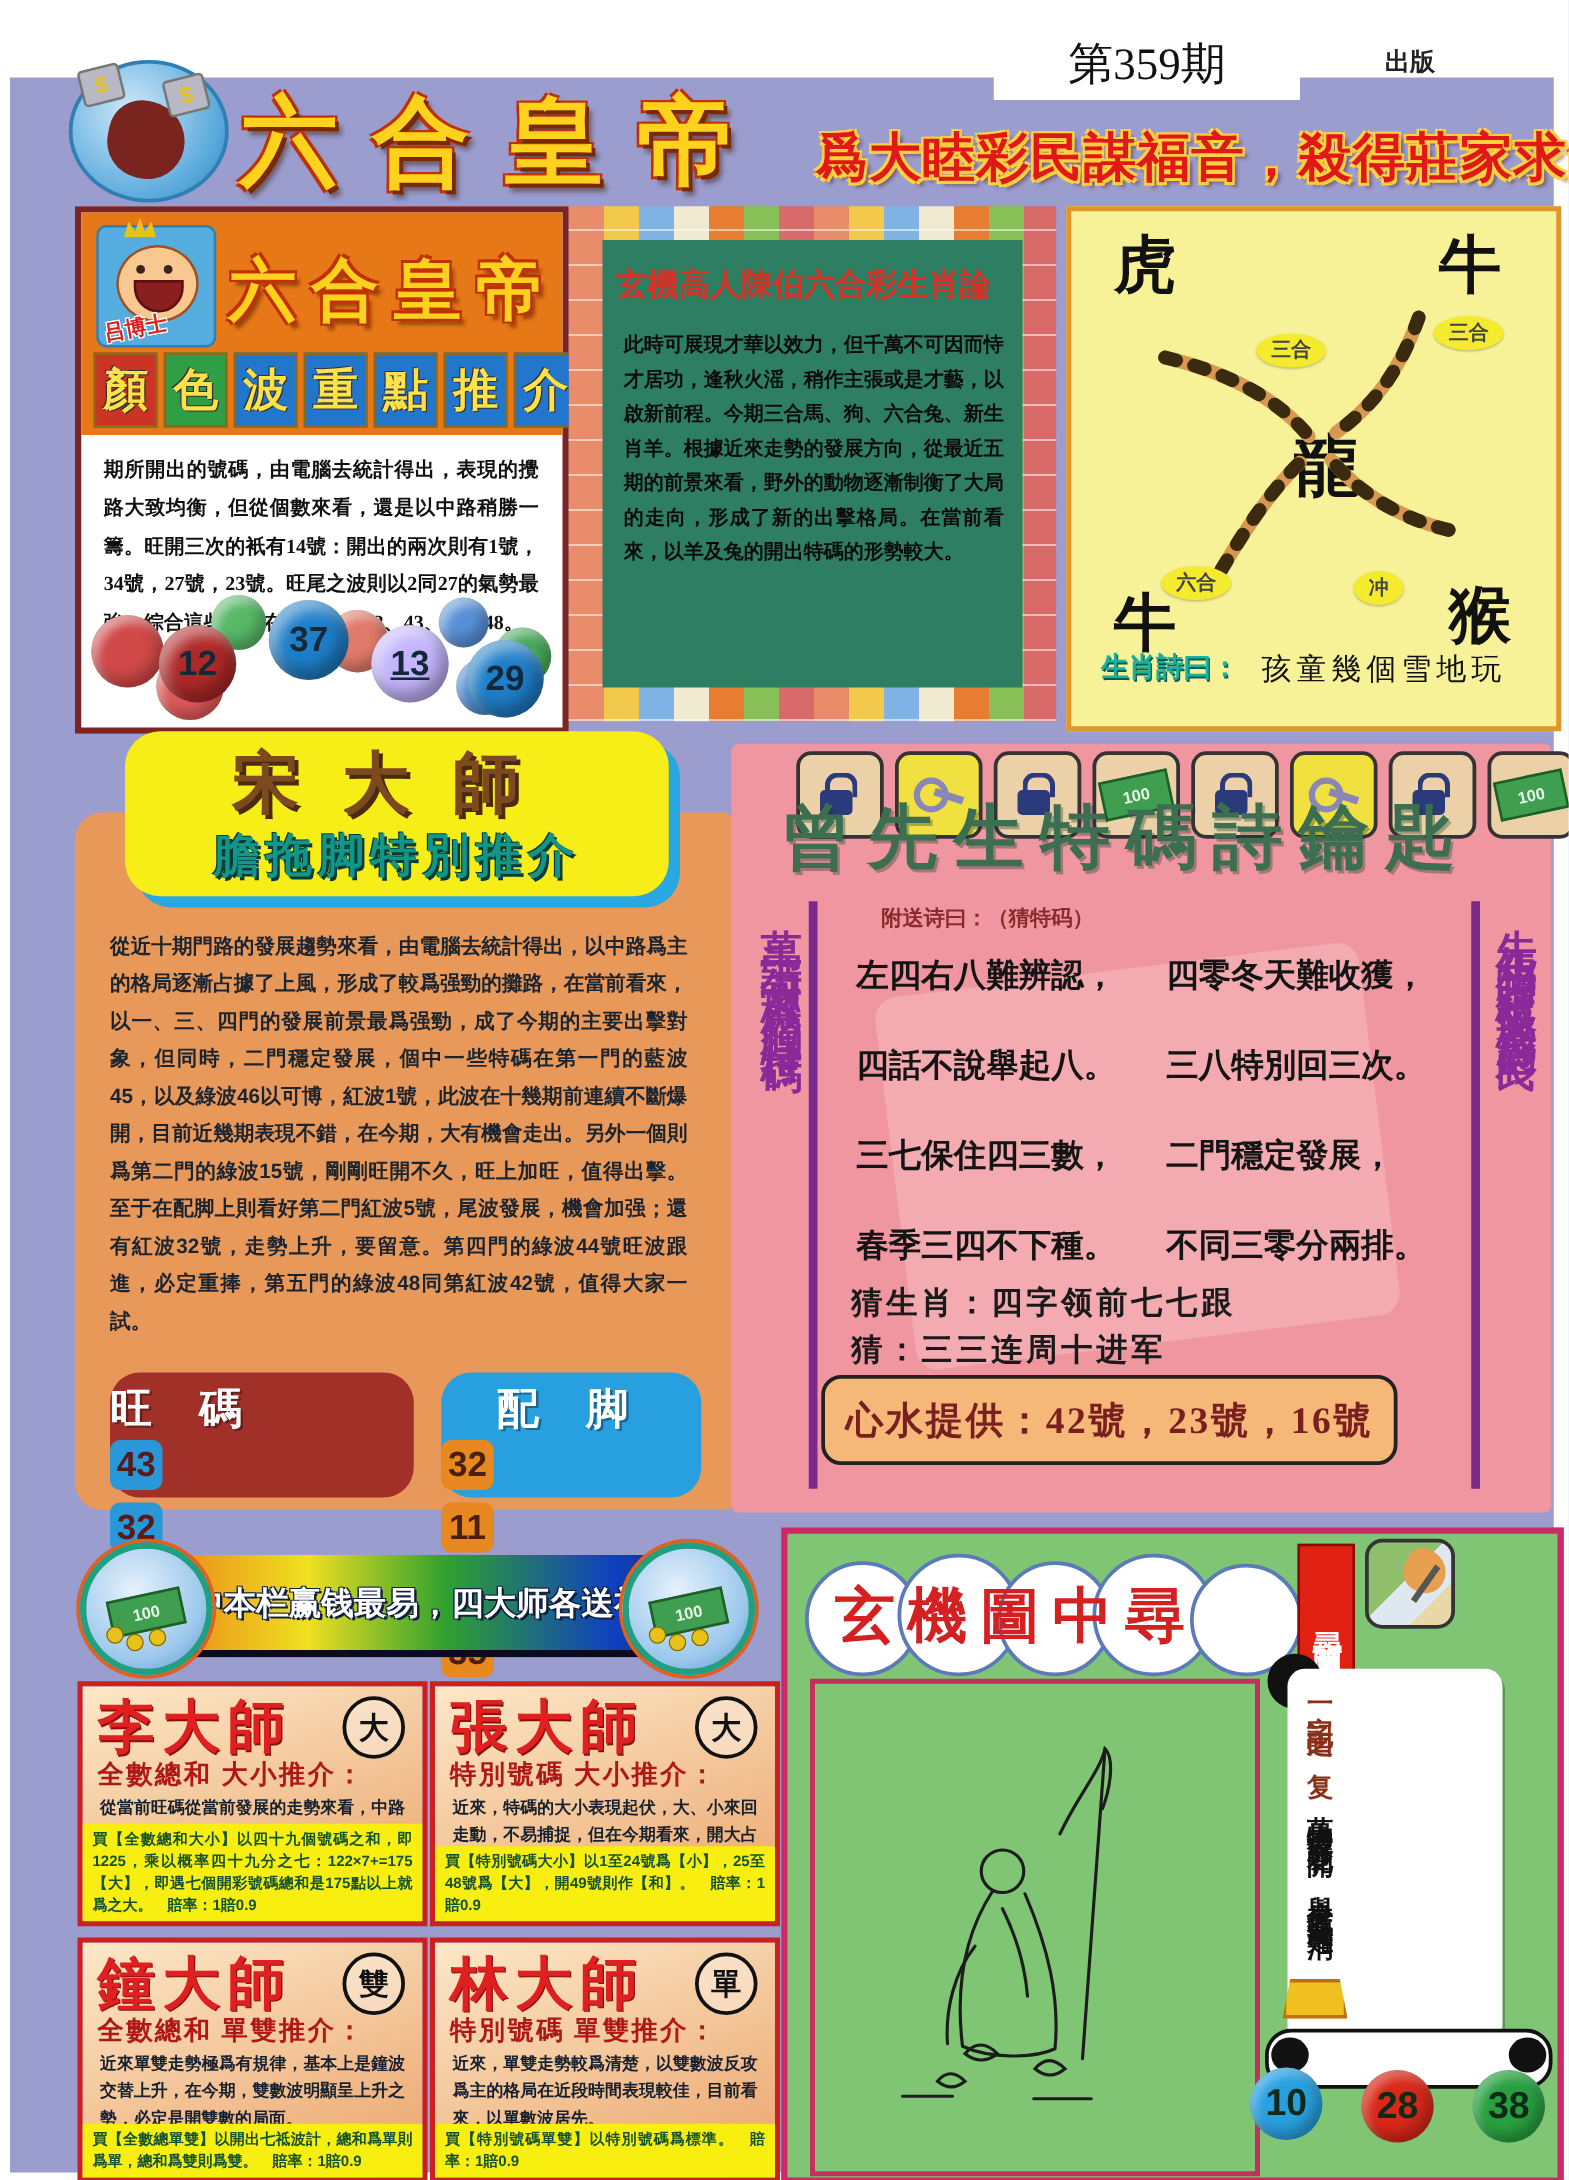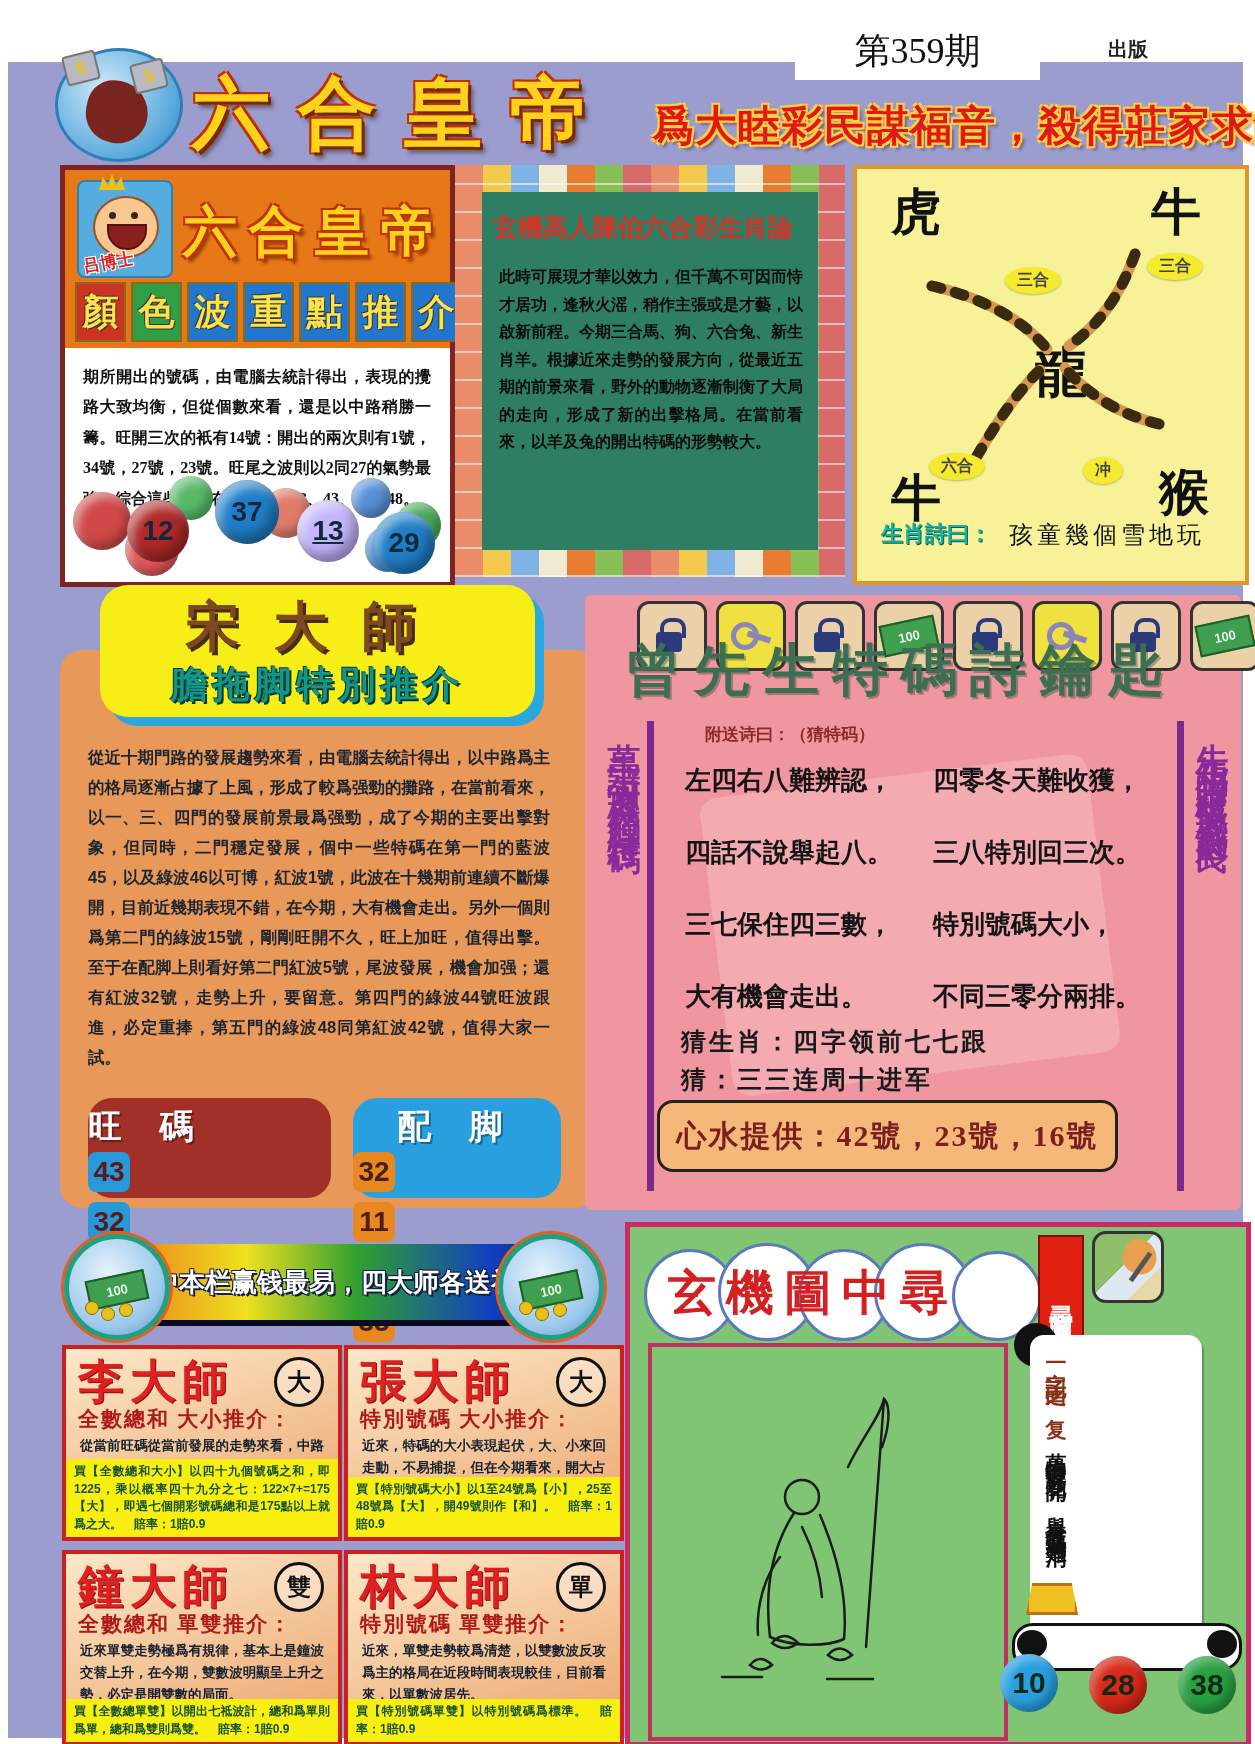--- a/index.html
+++ b/index.html
@@ -322,24 +322,24 @@
     <div class="v-strip" style="left:16px;top:122px;">萬千詩句玄機一觸得特碼</div>
     <div class="v-bar" style="left:62px;top:126px;height:470px;"></div>
     <div class="v-bar" style="left:592px;top:126px;height:470px;"></div>
     <div class="v-strip" style="left:604px;top:122px;">先生相贈窺破天機爲彩民</div>
 
     <div class="z-intro">附送诗曰：（猜特码）</div>
 
     <div class="z-line" style="left:100px;top:168px;">左四右八難辨認，</div>
     <div class="z-line" style="left:100px;top:240px;">四話不說舉起八。</div>
     <div class="z-line" style="left:100px;top:312px;">三七保住四三數，</div>
-    <div class="z-line" style="left:100px;top:384px;">大有機會走出。</div>
+    <div class="z-line" style="left:100px;top:384px;">春季三四不下種。</div>
     <div class="z-line" style="left:348px;top:168px;">四零冬天難收獲，</div>
     <div class="z-line" style="left:348px;top:240px;">三八特別回三次。</div>
-    <div class="z-line" style="left:348px;top:312px;">特別號碼大小，</div>
+    <div class="z-line" style="left:348px;top:312px;">二門穩定發展，</div>
     <div class="z-line" style="left:348px;top:384px;">不同三零分兩排。</div>
 
     <div class="z-guess" style="left:96px;top:430px;">猜生肖：四字领前七七跟</div>
     <div class="z-guess" style="left:96px;top:468px;">猜：三三连周十进军</div>
 
     <div class="z-tips">心水提供：42號，23號，16號</div>
   </div>
 
   <div class="abs banner-bar">
     <span class="banner-text">彩池中本栏赢钱最易，四大师各送礼一份</span>

